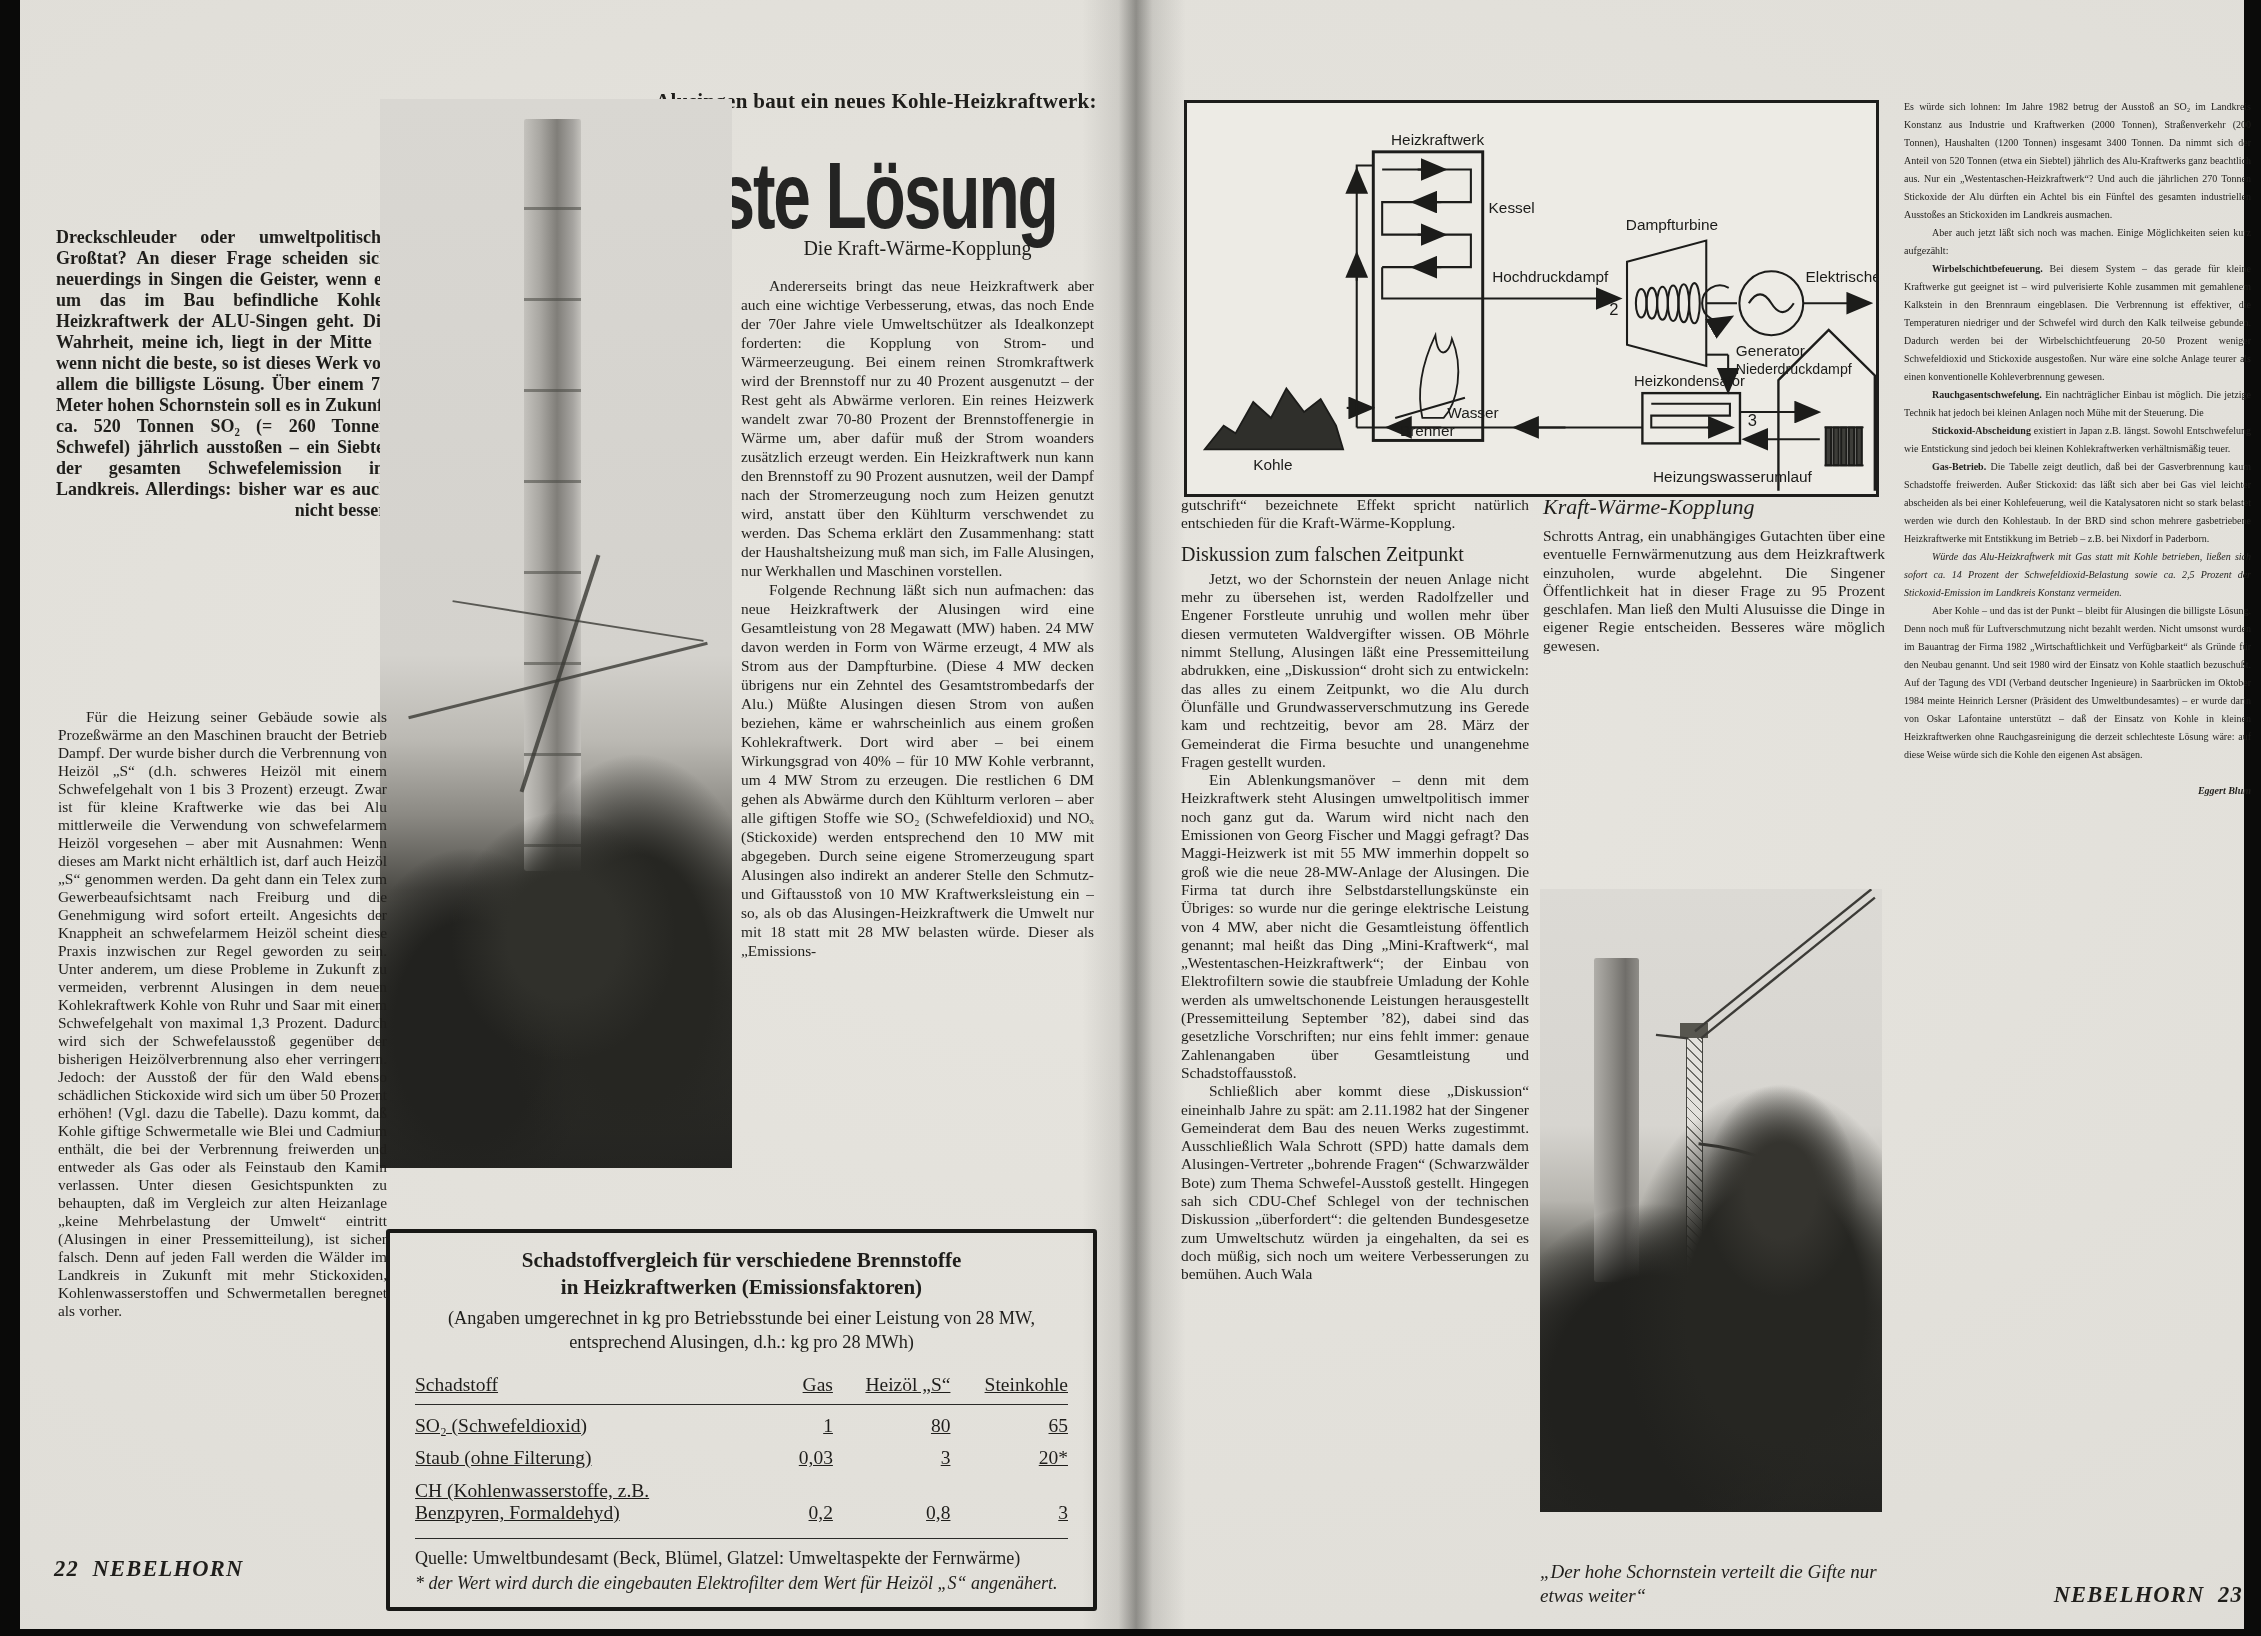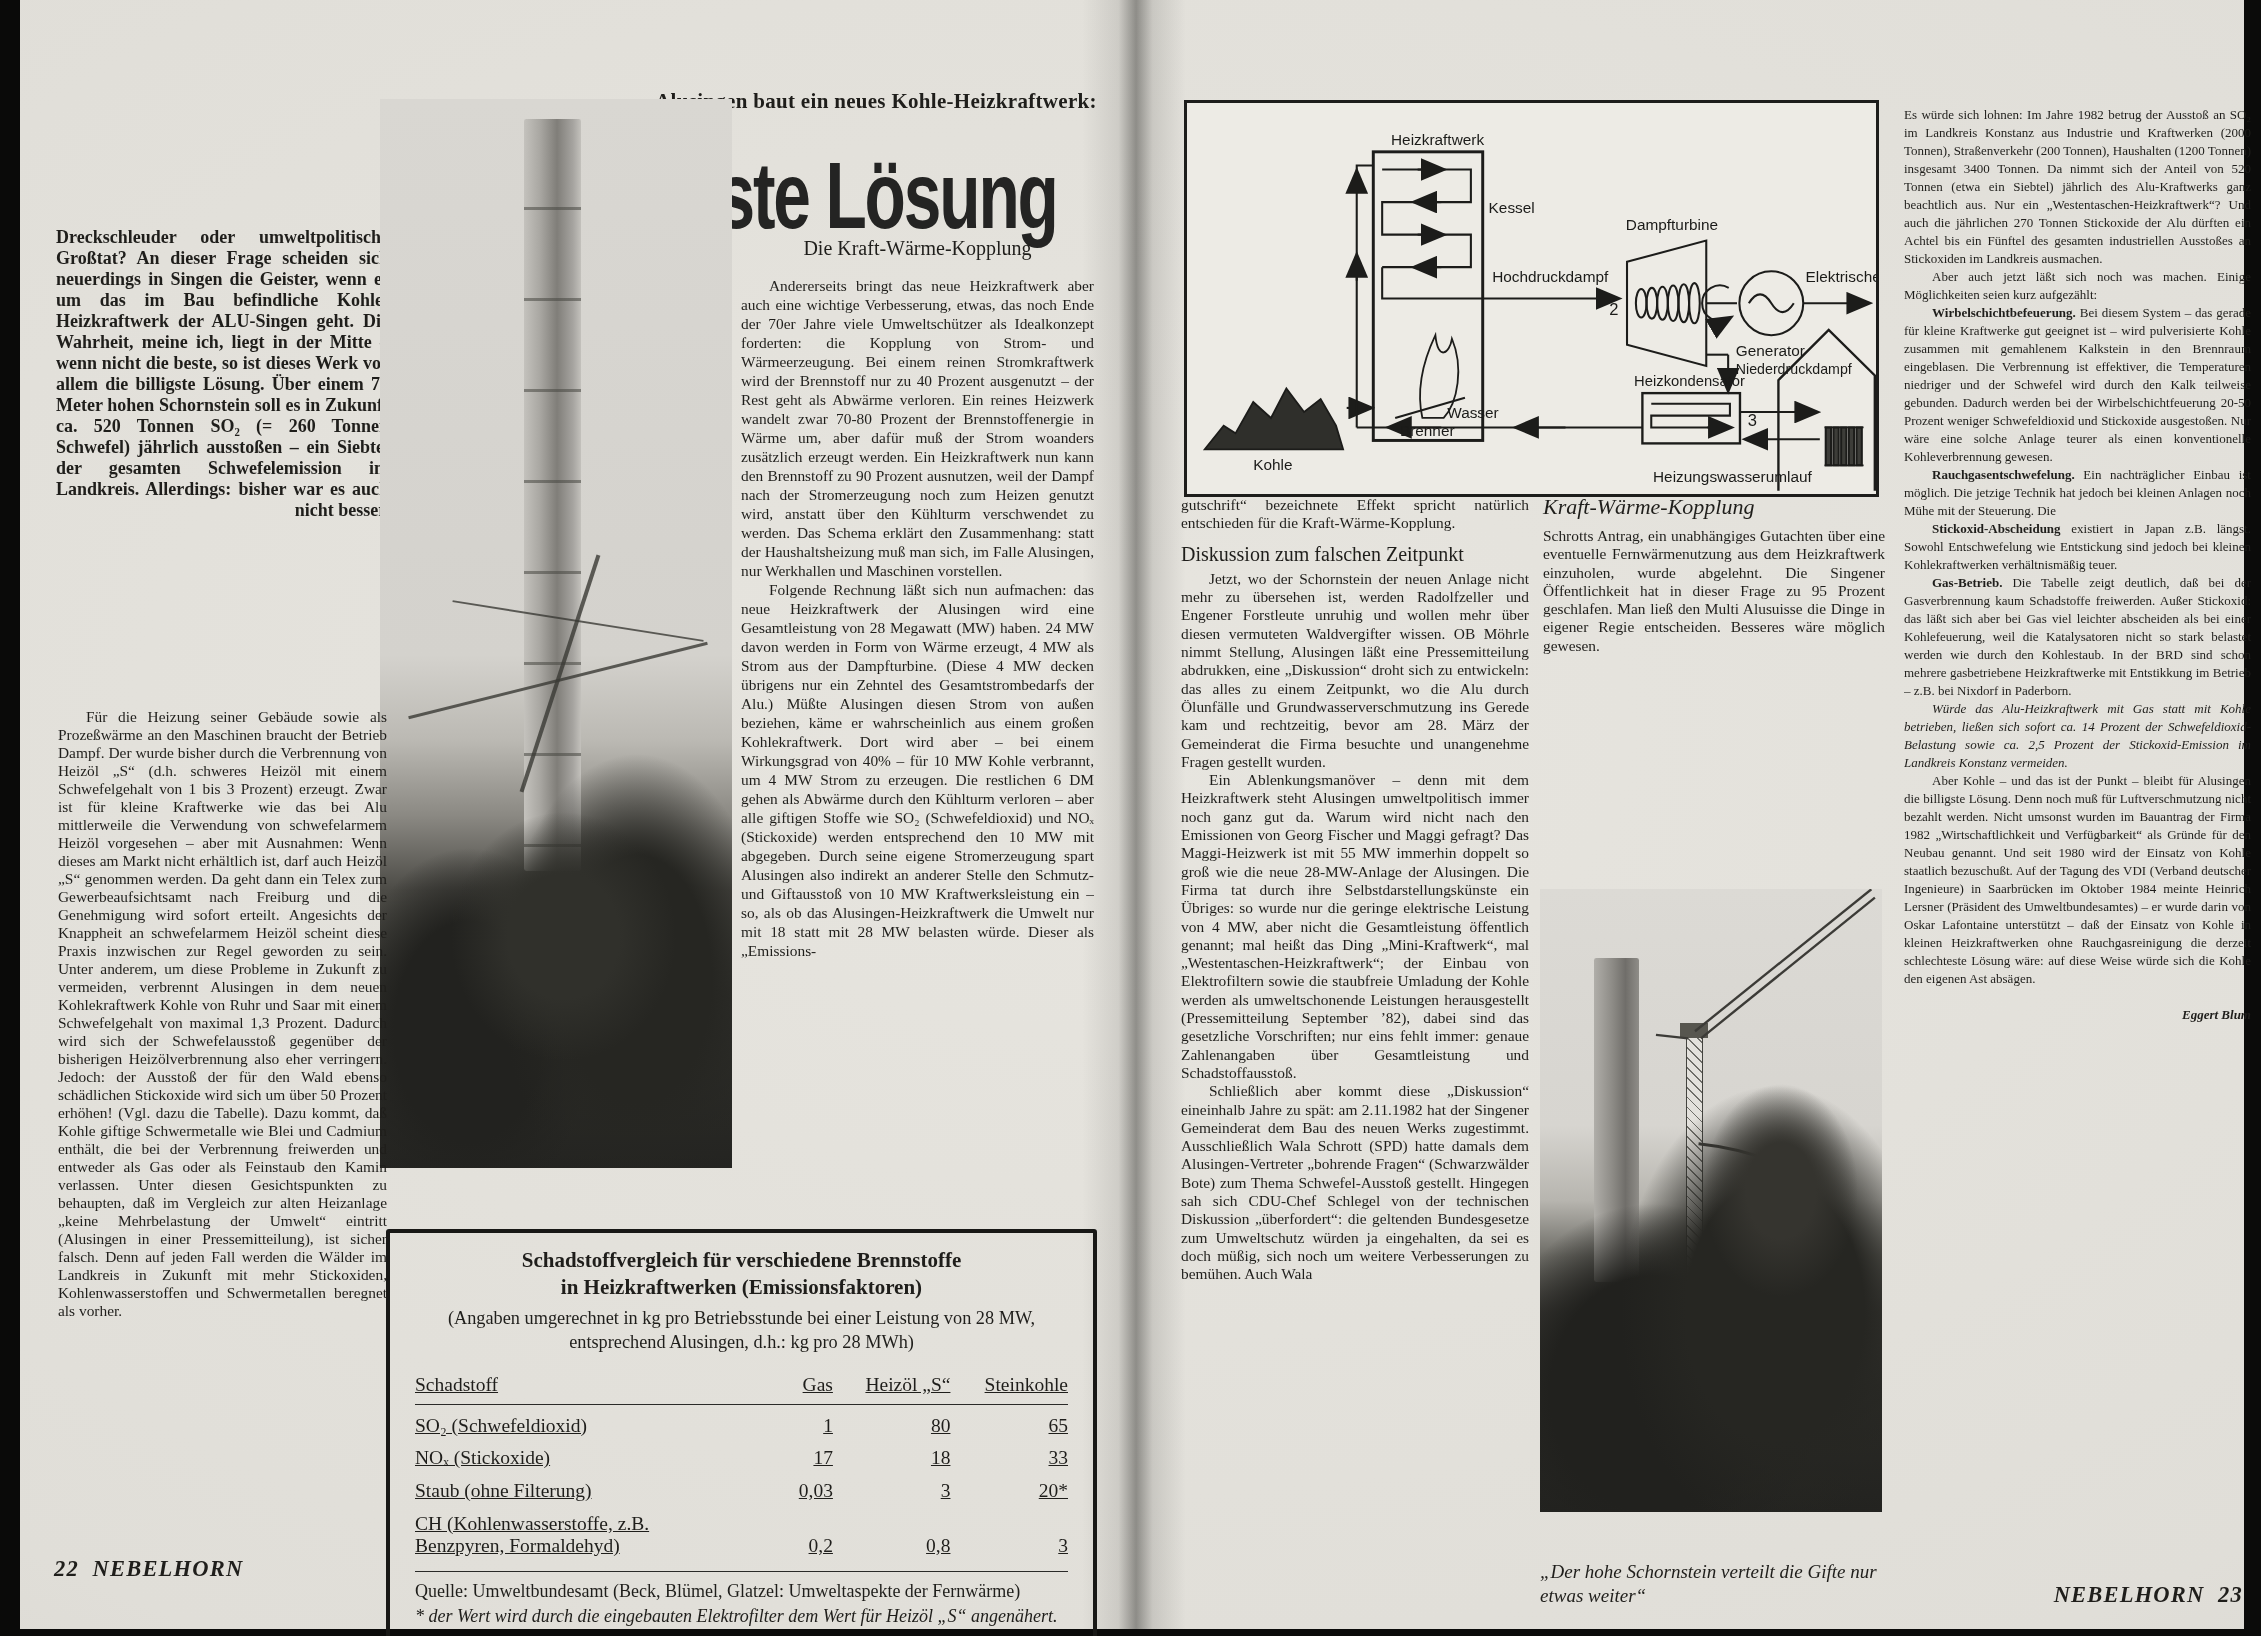--- a/index.html
+++ b/index.html
@@ -102,26 +102,20 @@
         </tr>
       </thead>
       <tbody>
         <tr>
           <td class="lbl">SO₂ (Schwefeldioxid)</td>
           <td>1</td>
           <td>80</td>
           <td>65</td>
         </tr>
         <tr>
-          <td class="lbl">NOₓ (Stickoxide)</td>
-          <td>17</td>
-          <td>18</td>
-          <td>33</td>
-        </tr>
-        <tr>
           <td class="lbl">Staub (ohne Filterung)</td>
           <td>0,03</td>
           <td>3</td>
           <td>20*</td>
         </tr>
         <tr>
           <td class="lbl">CH (Kohlenwasserstoffe, z.B. Benzpyren, Formaldehyd)</td>
           <td>0,2</td>
           <td>0,8</td>
           <td>3</td>
@@ -240,21 +234,21 @@
         <line x1="196" y1="246" x2="250" y2="252"></line>
         <path d="M268,430 C360,440 430,470 470,510" stroke-width="5"></path>
       </g>
     </svg>
     <div class="blob" style="left:-53px;bottom:-71px;width:331px;height:379px;background:radial-gradient(closest-side,#21211e 62%,rgba(33,33,30,0));"></div>
     <div class="blob" style="right:-47px;bottom:-24px;width:308px;height:450px;background:radial-gradient(closest-side,#262622 58%,rgba(38,38,34,0));"></div>
     <div class="blob" style="right:24px;top:195px;width:154px;height:213px;background:radial-gradient(closest-side,#35342f 45%,rgba(53,52,47,0));"></div>
   </div>
   <div class="abs caption-i" style="left:1540px;top:1560px;width:342px;font-size:19px;">„Der hohe Schornstein verteilt die Gifte nur etwas weiter“</div>
 
-  <div class="abs body-text" style="left:1904px;top:106px;width:347px;height:1420px;font-size:13px;line-height:18px;overflow:hidden;">
+  <div class="abs body-text" style="left:1904px;top:98px;width:347px;height:1420px;font-size:10px;line-height:18px;overflow:hidden;">
     <p class="noindent">Es würde sich lohnen: Im Jahre 1982 betrug der Ausstoß an SO₂ im Landkreis Konstanz aus Industrie und Kraftwerken (2000 Tonnen), Straßenverkehr (200 Tonnen), Haushalten (1200 Tonnen) insgesamt 3400 Tonnen. Da nimmt sich der Anteil von 520 Tonnen (etwa ein Siebtel) jährlich des Alu-Kraftwerks ganz beachtlich aus. Nur ein „Westentaschen-Heizkraftwerk“? Und auch die jährlichen 270 Tonnen Stickoxide der Alu dürften ein Achtel bis ein Fünftel des gesamten industriellen Ausstoßes an Stickoxiden im Landkreis ausmachen.</p>
     <p>Aber auch jetzt läßt sich noch was machen. Einige Möglichkeiten seien kurz aufgezählt:</p>
     <p><span class="lead">Wirbelschichtbefeuerung.</span><span> Bei diesem System – das gerade für kleine Kraftwerke gut geeignet ist – wird pulverisierte Kohle zusammen mit gemahlenem Kalkstein in den Brennraum eingeblasen. Die Verbrennung ist effektiver, die Temperaturen niedriger und der Schwefel wird durch den Kalk teilweise gebunden. Dadurch werden bei der Wirbelschichtfeuerung 20-50 Prozent weniger Schwefeldioxid und Stickoxide ausgestoßen. Nur wäre eine solche Anlage teurer als einen konventionelle Kohleverbrennung gewesen.</span></p>
     <p><span class="lead">Rauchgasentschwefelung.</span><span> Ein nachträglicher Einbau ist möglich. Die jetzige Technik hat jedoch bei kleinen Anlagen noch Mühe mit der Steuerung. Die</span></p>
     <p><span class="lead">Stickoxid-Abscheidung</span><span> existiert in Japan z.B. längst. Sowohl Entschwefelung wie Entstickung sind jedoch bei kleinen Kohlekraftwerken verhältnismäßig teuer.</span></p>
     <p><span class="lead">Gas-Betrieb.</span><span> Die Tabelle zeigt deutlich, daß bei der Gasverbrennung kaum Schadstoffe freiwerden. Außer Stickoxid: das läßt sich aber bei Gas viel leichter abscheiden als bei einer Kohlefeuerung, weil die Katalysatoren nicht so stark belastet werden wie durch den Kohlestaub. In der BRD sind schon mehrere gasbetriebene Heizkraftwerke mit Entstikkung im Betrieb – z.B. bei Nixdorf in Paderborn.</span></p>
     <p class="em-block">Würde das Alu-Heizkraftwerk mit Gas statt mit Kohle betrieben, ließen sich sofort ca. 14 Prozent der Schwefeldioxid-Belastung sowie ca. 2,5 Prozent der Stickoxid-Emission im Landkreis Konstanz vermeiden.</p>
     <p><span>Aber Kohle – und das ist der Punkt – bleibt für Alusingen die billigste Lösung. Denn noch muß für Luftverschmutzung nicht bezahlt werden. Nicht umsonst wurden im Bauantrag der Firma 1982 „Wirtschaftlichkeit und Verfügbarkeit“ als Gründe für den Neubau genannt. Und seit 1980 wird der Einsatz von Kohle staatlich bezuschußt. Auf der Tagung des VDI (Verband deutscher Ingenieure) in Saarbrücken im Oktober 1984 meinte Heinrich Lersner (Präsident des Umweltbundesamtes) – er wurde darin von Oskar Lafontaine unterstützt – daß der Einsatz von Kohle in kleinen Heizkraftwerken ohne Rauchgasreinigung die derzeit schlechteste Lösung wäre: auf diese Weise würde sich die Kohle den eigenen Ast absägen. </span><span class="author">Eggert Blum</span></p>
   </div>
 

